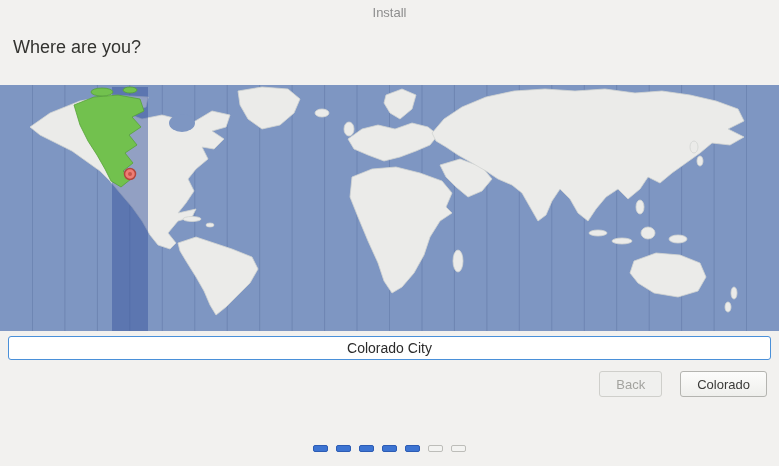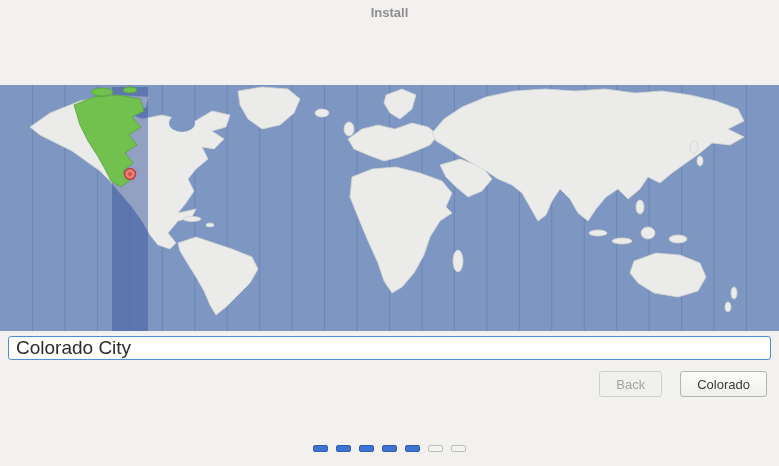--- a/index.html
+++ b/index.html
@@ -3,40 +3,40 @@
 <meta charset="utf-8">
 <style>
   html,body { margin:0; padding:0; }
   body { font-family:"Liberation Sans", sans-serif; }
   .app {
     position:relative; width:779px; height:466px;
     background:#f2f1ef; overflow:hidden;
   }
   .window-title {
     position:absolute; top:5px; left:0; right:0;
-    text-align:center; font-size:13px; font-weight:bold; color:#8d8d8d;
+    text-align:center; font-size:13px; font-weight:normal; color:#8d8d8d;
   }
   .heading {
     position:absolute; top:37px; left:13px;
     font-size:18px; color:#333330;
   }
   .map-wrap {
     position:absolute; top:85px; left:0;
     width:779px; height:246px; line-height:0;
   }
   .map-wrap svg { display:block; }
   .land { fill:#ebebe9; stroke:#d2d4d2; stroke-width:0.8; }
   .water-hole { fill:#7e96c2; }
   .location-field {
     position:absolute; top:336px; left:8px;
     width:763px; height:24px; box-sizing:border-box;
     border:1px solid #4a90d9; border-radius:3px;
     background:#ffffff; color:#2b2b2b;
     font-family:"Liberation Sans", sans-serif;
-    font-size:19px; padding:0 7px; outline:none;
+    font-size:14px; padding:0 7px; outline:none;text-align:center;
   }
   .button-row {
     position:absolute; top:371px; right:12px;
     display:flex; gap:18px;
   }
   .btn {
     height:26px; padding:0 16px; min-width:56px;
     border:1px solid #b4b4b0; border-radius:3px;
     background:linear-gradient(#fcfcfb,#efefec);
     font-family:"Liberation Sans", sans-serif;
@@ -57,20 +57,21 @@
     background:#3d74d2; border-color:#2d5cb4;
   }
 </style>
 </head>
 <body>
 
 <div class="app">
 
   <div class="window-title">Install</div>
 
+  <div class="heading">Where are you?</div>
 
   <div class="map-wrap">
     <svg width="779" height="246" viewBox="0 0 779 246" xmlns="http://www.w3.org/2000/svg">
       <rect x="0" y="0" width="779" height="246" fill="#7e96c2"></rect>
 
       <g stroke="rgba(40,60,110,0.18)" stroke-width="1">
           <line x1="32.5" x2="32.5" y1="0" y2="246"></line>
           <line x1="64.9" x2="64.9" y1="0" y2="246"></line>
           <line x1="97.4" x2="97.4" y1="0" y2="246"></line>
           <line x1="129.8" x2="129.8" y1="0" y2="246"></line>

